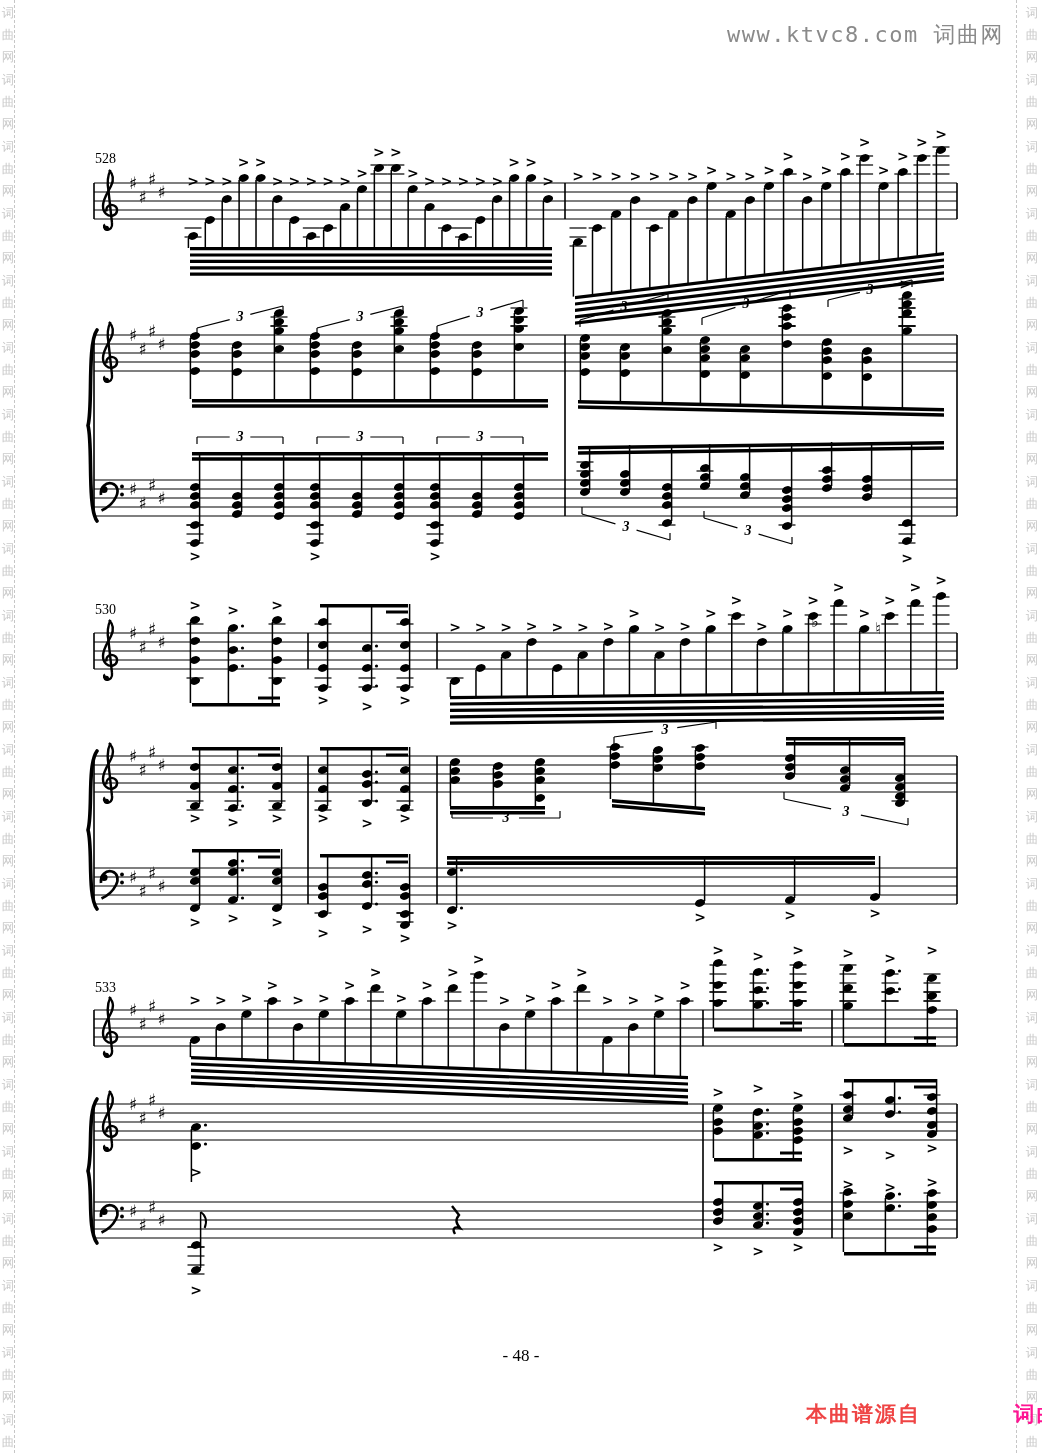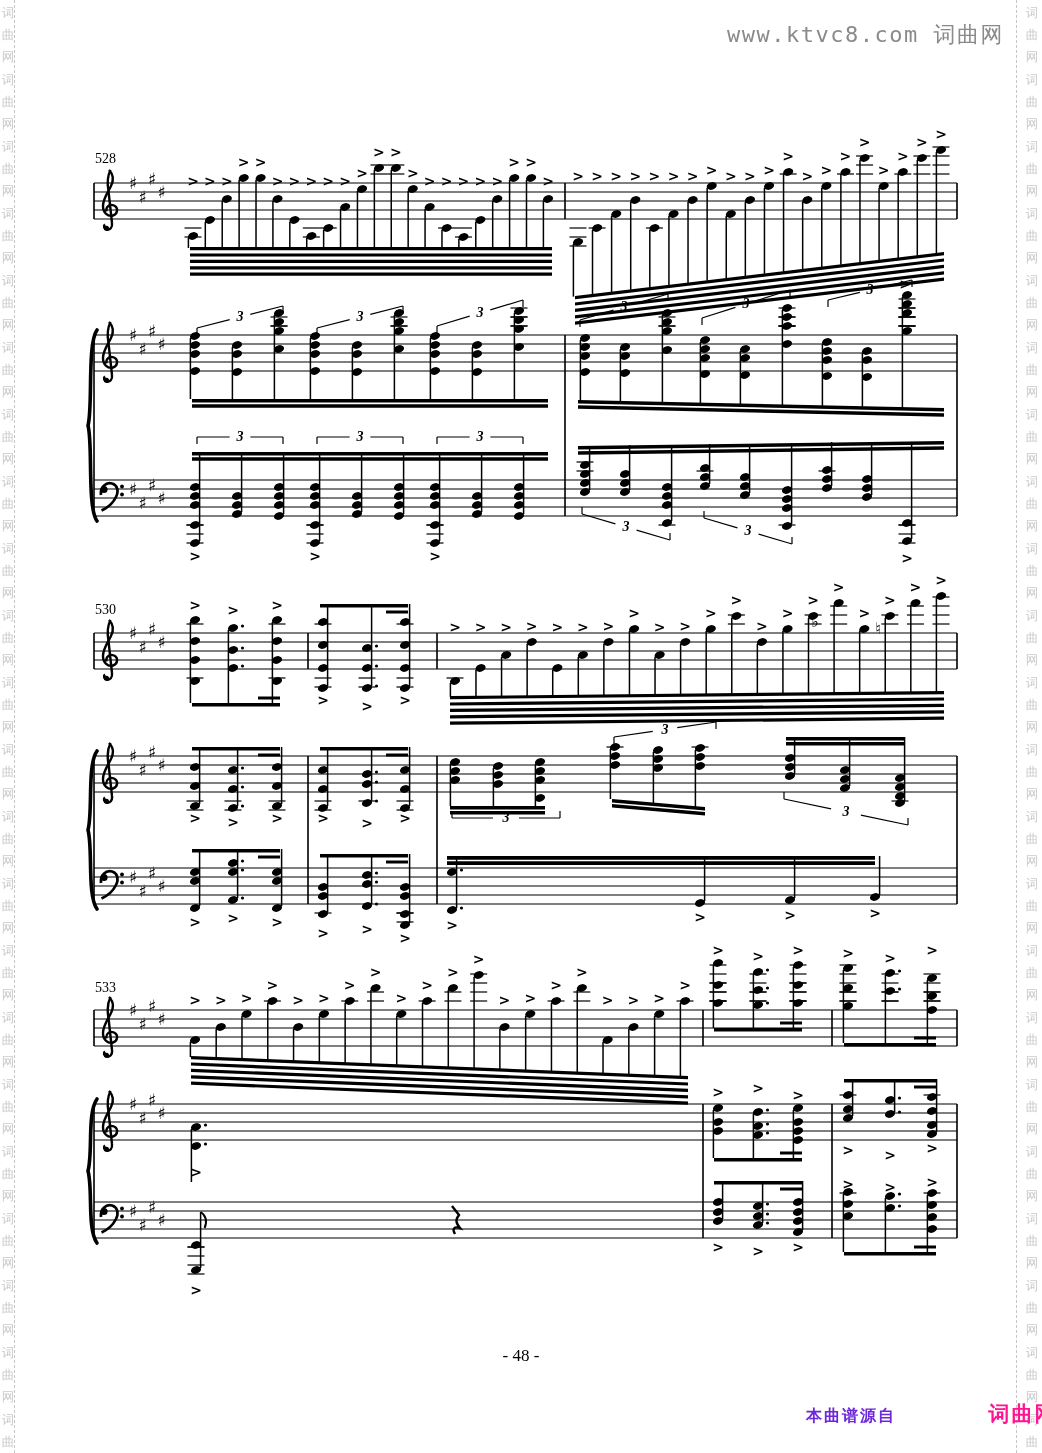--- a/index.html
+++ b/index.html
@@ -9,21 +9,21 @@
   .wm-col{position:absolute;top:2px;width:20px;color:#cbcbcb;font-size:12.5px;
           font-family:"DejaVu Sans",sans-serif;text-align:center;}
   .wm-group{height:67px;}
   .wm-group span{display:block;line-height:22px;height:22px;}
   .wm-top{position:absolute;top:20px;right:38px;color:#8a8a8a;font-size:22px;
           font-family:"DejaVu Sans Mono",monospace;letter-spacing:1.5px;}
   .score-svg{position:absolute;left:0;top:0;}
   .page-num{position:absolute;left:0;width:1042px;top:1346px;text-align:center;
             font-family:"Liberation Serif",serif;font-size:17px;color:#000;}
   .src-row{position:absolute;top:1400px;left:806px;white-space:nowrap;}
-  .src-prefix{font-size:16px;font-weight:bold;color:#6d28d9;letter-spacing:2px;
+  .src-prefix{font-size:21px;font-weight:bold;color:#ef4444;letter-spacing:2px;
               font-family:"DejaVu Sans",sans-serif;}
   .src-site{font-size:21px;font-weight:bold;letter-spacing:2px;margin-left:88px;
             font-family:"DejaVu Sans",sans-serif;}
 </style>
 </head>
 <body>
 
 <div class="page">
   <div class="dash-line" style="left: 14px; border-left-color: rgb(198, 198, 198);"></div>
   <div class="dash-line" style="left: 1016px; border-left-color: rgb(198, 198, 198);"></div>

